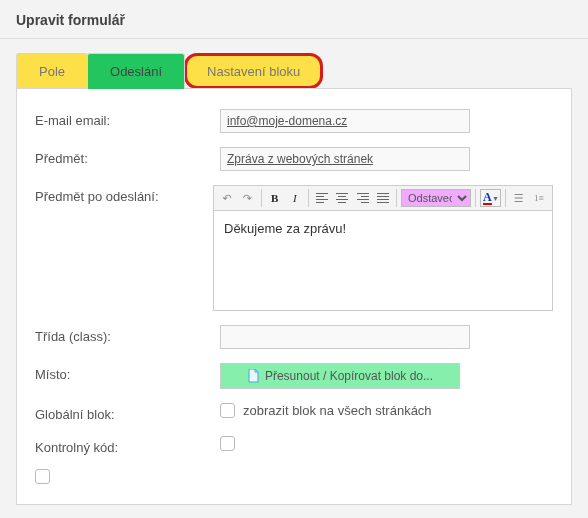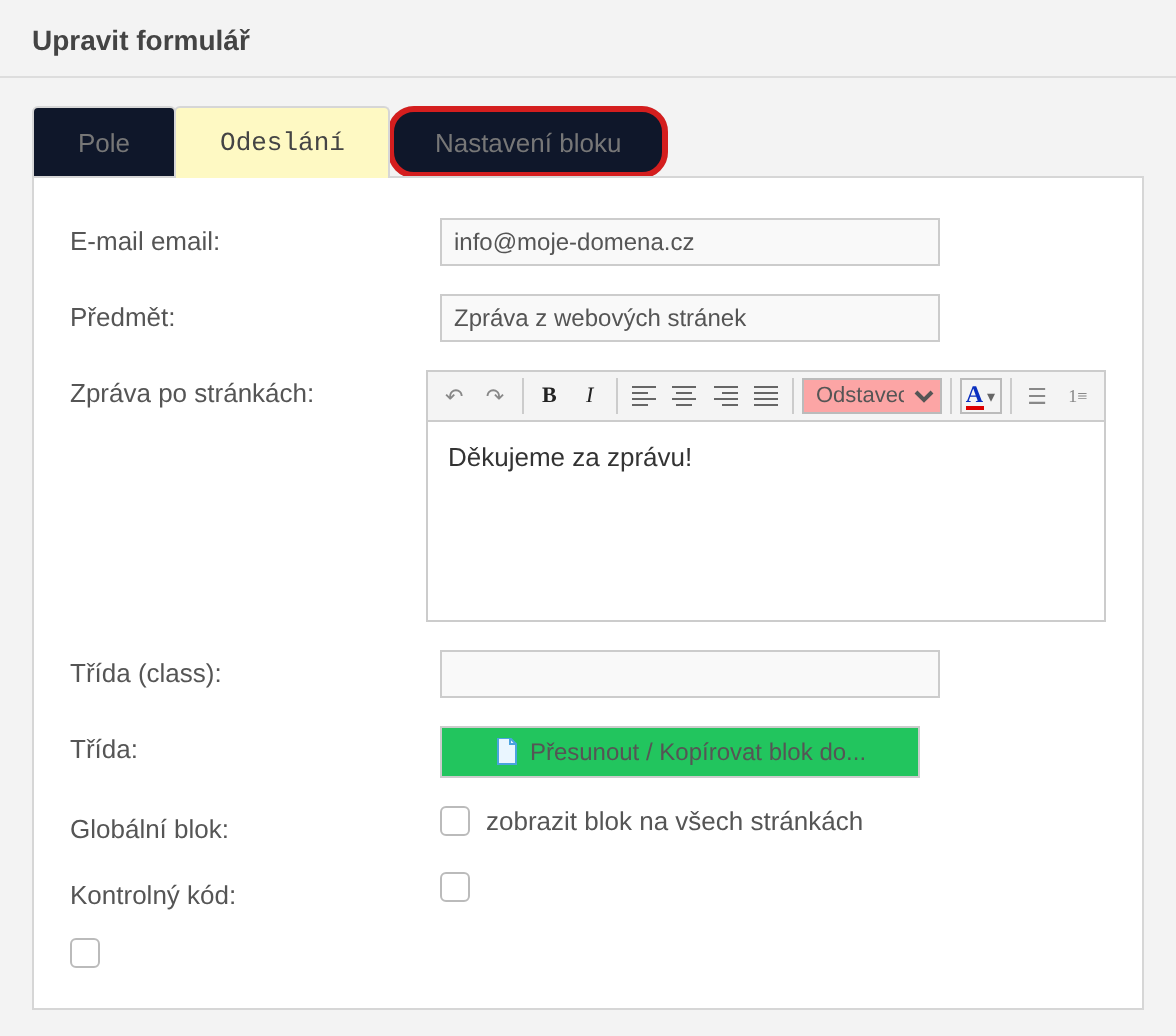--- a/index.html
+++ b/index.html
@@ -23,33 +23,32 @@
   }
   .tabs {
     display: flex;
     padding: 14px 16px 0 16px;
     gap: 0;
   }
   .tab {
     padding: 10px 22px;
     border: 1px solid #d6d6d6;
     border-bottom: none;
-    background: #0f172a;
+    background: #fde047;
     color: #777;
     font-size: 13px;
     cursor: pointer;
     margin-right: -1px;
     border-radius: 3px 3px 0 0;
   }
   .tab.active {
-    background: #fef9c3;
+    background: #22c55e;
     color: #444;
     position: relative;
     z-index: 2;
-    font-family: Liberation Mono, monospace;
   }
   .tab.highlight {
     outline: 3px solid #d41e1e;
     outline-offset: -3px;
     border-radius: 13px;
   }
   .panel {
     background: #fff;
     border: 1px solid #d6d6d6;
     margin: 0 16px;
@@ -72,20 +71,21 @@
     flex: 1;
   }
   .text-input {
     width: 250px;
     height: 24px;
     border: 1px solid #ccc;
     background: #f9f9f9;
     padding: 2px 6px;
     font-size: 12px;
     color: #555;
+    text-decoration: underline;
   }
   .toolbar {
     display: flex;
     align-items: center;
     gap: 2px;
     border: 1px solid #ccc;
     background: #f4f4f4;
     padding: 2px 4px;
     width: 340px;
     height: 26px;
@@ -105,21 +105,21 @@
   .tb-sep {
     width: 1px;
     height: 18px;
     background: #ccc;
     margin: 0 2px;
   }
   .tb-select {
     height: 18px;
     font-size: 11px;
     border: 1px solid #bbb;
-    background: #fca5a5;
+    background: #f0abfc;
     color: #555;
     padding: 0 2px;
     width: 70px;
   }
   .tb-color {
     display: flex;
     align-items: center;
     height: 18px;
     border: 1px solid #bbb;
     padding: 0 2px;
@@ -141,21 +141,21 @@
     height: 100px;
     padding: 10px;
     font-size: 13px;
     color: #333;
     background: #fff;
   }
   .btn-move {
     width: 240px;
     height: 26px;
     border: 1px solid #ccc;
-    background: #22c55e;
+    background: #86efac;
     display: flex;
     align-items: center;
     justify-content: center;
     gap: 6px;
     font-size: 12px;
     color: #555;
     cursor: pointer;
   }
   .btn-move svg { width: 12px; height: 14px; }
   .chk {
@@ -195,21 +195,21 @@
   </div>
 
   <div class="row">
     <div class="label">Předmět:</div>
     <div class="field">
       <input class="text-input" type="text" value="Zpráva z webových stránek" style="">
     </div>
   </div>
 
   <div class="row edit-area">
-    <div class="label">Zpráva po stránkách:</div>
+    <div class="label">Předmět po odeslání:</div>
     <div class="field">
       <div class="toolbar">
         <div class="tb-btn" title="Undo">↶</div>
         <div class="tb-btn" title="Redo">↷</div>
         <div class="tb-sep"></div>
         <div class="tb-btn" style="font-weight:bold;color:#222;">B</div>
         <div class="tb-btn" style="font-style:italic;color:#222;">I</div>
         <div class="tb-sep"></div>
         <div class="tb-btn">
           <span class="align-lines">
@@ -261,21 +261,21 @@
   </div>
 
   <div class="row">
     <div class="label">Třída (class):</div>
     <div class="field">
       <input class="text-input" type="text" value="" style="">
     </div>
   </div>
 
   <div class="row">
-    <div class="label">Třída:</div>
+    <div class="label">Místo:</div>
     <div class="field">
       <button class="btn-move">
         <svg viewBox="0 0 12 14">
           <path d="M2 0 L8 0 L11 3 L11 13 L2 13 Z" fill="#eaf6ff" stroke="#4aa3df" stroke-width="1"></path>
           <path d="M8 0 L8 3 L11 3" fill="none" stroke="#4aa3df" stroke-width="1"></path>
         </svg>
         <span>Přesunout / Kopírovat blok do...</span>
       </button>
     </div>
   </div>

